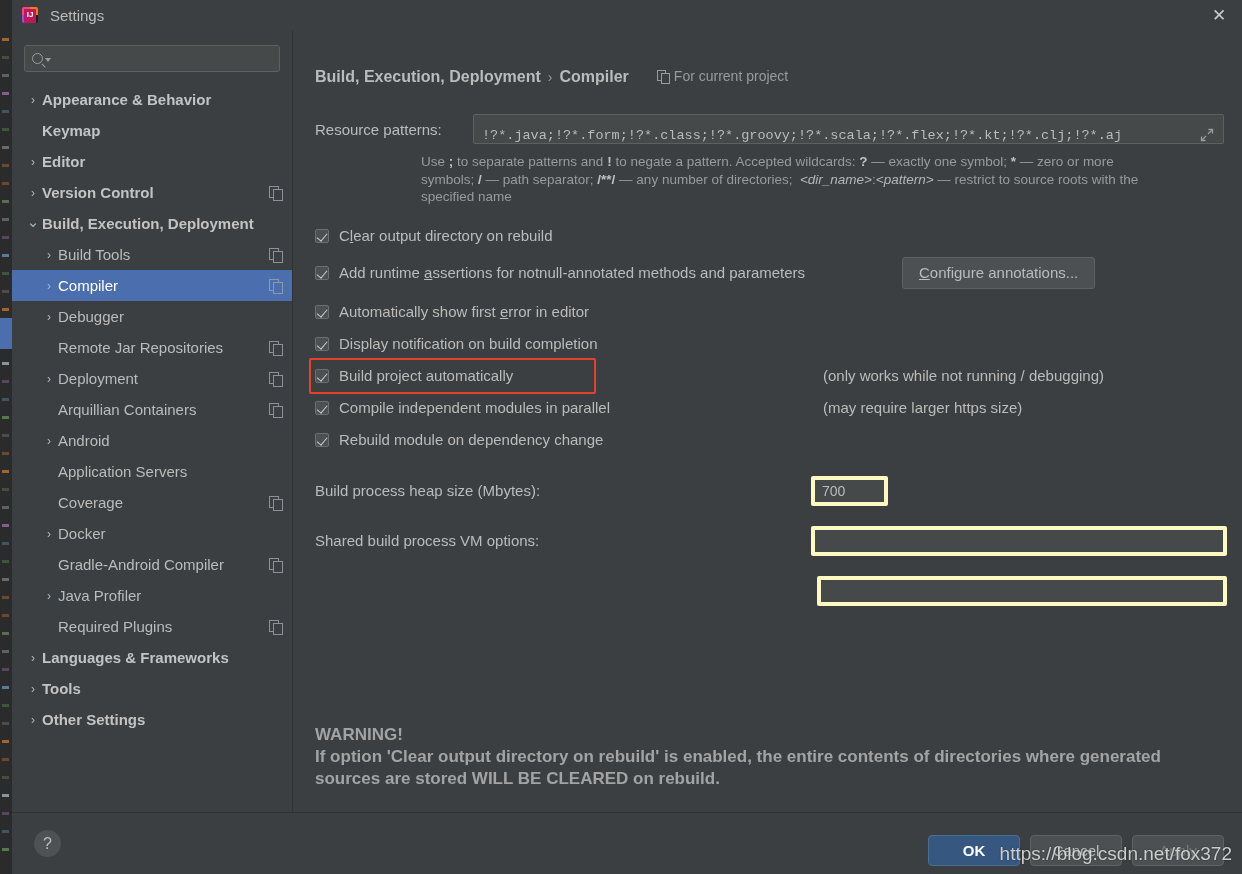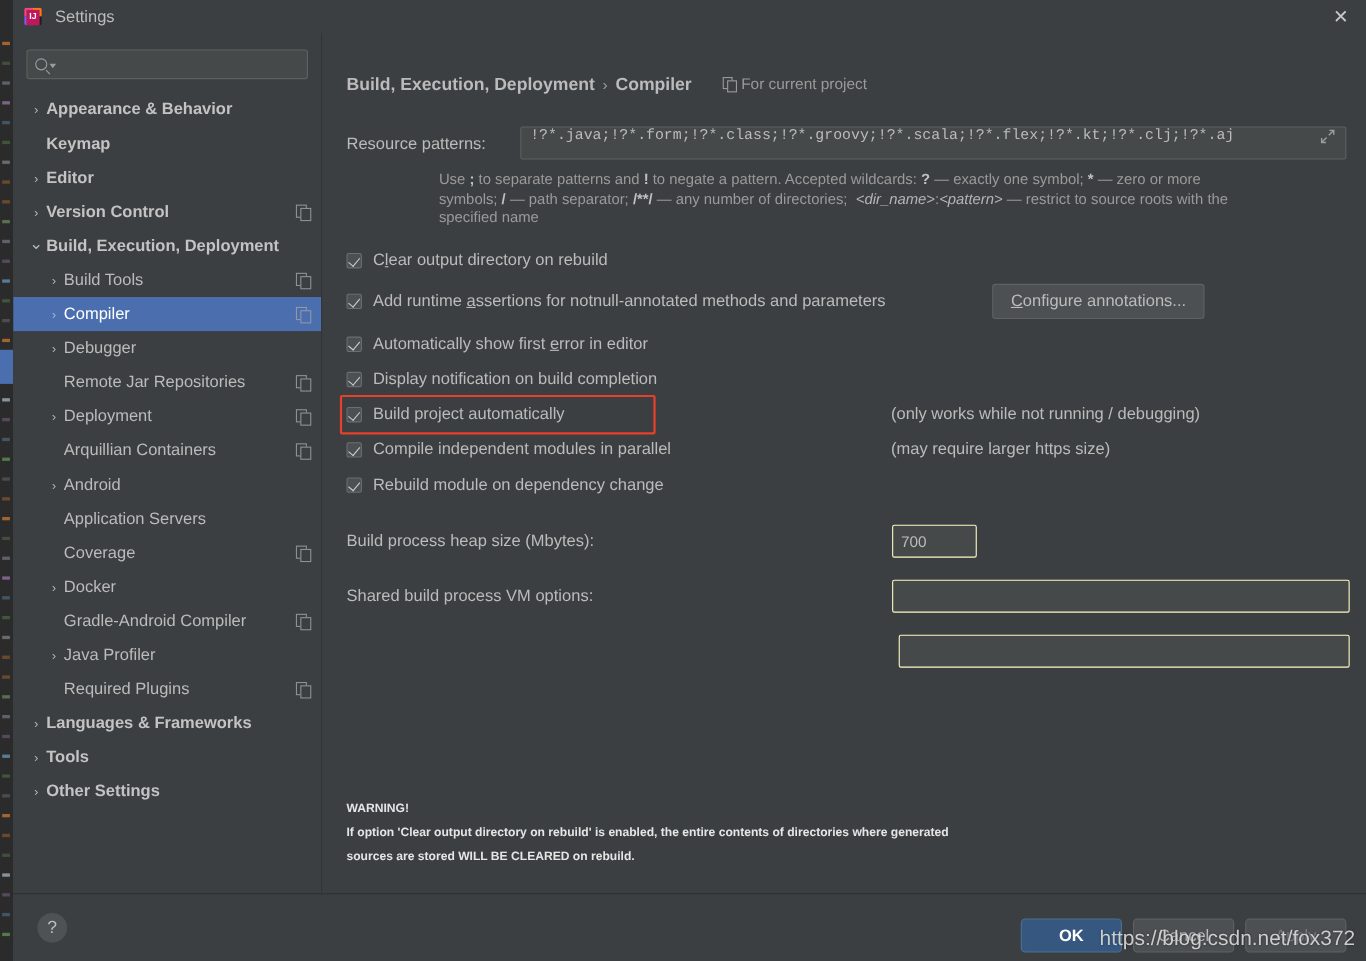--- a/index.html
+++ b/index.html
@@ -153,35 +153,35 @@
   .row { display: flex; align-items: center; }
   #res-row { margin-bottom: 9px; }
   .field-label {
     color: #bbbbbb; font-size: 15px; white-space: nowrap;
     font-family: "Liberation Sans", sans-serif;
   }
   #res-label { width: 158px; flex: 0 0 158px; }
   #res-field {
     flex: 1 1 auto; height: 30px; background: #45494a;
     border: 1px solid #5e6060; border-radius: 2px;
-    display: flex; align-items: flex-start; padding: 0 8px;
+    display: flex; align-items: flex-end; padding: 0 8px;
     position: relative; min-width: 0;
   }
   #res-value {
     flex: 1; color: #bbbbbb; font-size: 13.5px;
     font-family: "Liberation Mono", monospace;
     white-space: nowrap; overflow: hidden;
   }
   #res-expand {
     flex: 0 0 16px; width: 16px; height: 16px; position: relative; cursor: pointer;
   }
   #res-expand svg { display:block; }
 
   #res-hint {
-    margin-left: 84px; color: #9a9a9a; font-size: 13.5px; line-height: 17.5px;
+    margin-left: 106px; color: #9a9a9a; font-size: 13.5px; line-height: 17.5px;
     max-width: 720px; margin-bottom: 14px;
     font-family: "Liberation Sans", sans-serif;
   }
   #res-hint b { color:#c0c0c0; font-weight: bold; }
   #res-hint i { font-style: italic; color:#b5b5b5; }
 
   
   .cb-row { display: flex; align-items: center; height: 32px; position: relative; }
   .cb-row .cb-main { display: flex; align-items: center; }
   .checkbox {
@@ -194,21 +194,21 @@
     width: 5px; height: 9px;
     border: solid #c9ccce; border-width: 0 1.8px 1.8px 0;
     transform: rotate(40deg);
   }
   .cb-label {
     color: #bbbbbb; font-size: 15px; white-space: nowrap;
     font-family: "Liberation Sans", sans-serif;
   }
   .cb-label u { text-decoration: underline; }
   .cb-note {
-    position: absolute; left: 495px;
+    position: absolute; left: 508px;
     color: #bbbbbb; font-size: 15px; white-space: nowrap;
     font-family: "Liberation Sans", sans-serif;
   }
   #configure-btn {
     position: absolute; left: 587px;
     height: 32px; padding: 0 16px;
     background: #4c5052; border: 1px solid #5e6264; border-radius: 3px;
     color: #bbbbbb; font-size: 15px; cursor: pointer;
     display: flex; align-items: center;
     font-family: "Liberation Sans", sans-serif;
@@ -220,32 +220,32 @@
     position: absolute; left: -6px; top: -2px;
     width: 287px; height: 36px;
     border: 2.5px solid #e8402a; border-radius: 2px;
     pointer-events: none;
   }
 
   
   .inp-row { display: flex; align-items: center; height: 30px; margin-top: 20px; }
   .inp-row .field-label { flex: 0 0 auto; }
   .text-input {
-    background: #45494a; border: 1px solid #fef9c3; border-radius: 2px;
+    background: #45494a; border: 4px solid #fef9c3; border-radius: 2px;
     color: #bbbbbb; font-size: 14px; padding: 0 7px; height: 30px; outline: none;
     font-family: "Liberation Sans", sans-serif;
   }
   #heap-input { position: absolute; left: 496px; width: 77px; }
   #shared-input { position: absolute; left: 496px; width: 416px; }
   #userlocal-input { position: absolute; left: 502px; width: 410px; }
 
   
   #warning {
     position: absolute; left: 22px; top: 694px; width: 900px;
-    color: #e5e5e5; font-size: 11px; font-weight: bold; line-height: 22px;
+    color: #a3a3a3; font-size: 17px; font-weight: bold; line-height: 22px;
     font-family: "Liberation Sans", sans-serif;
   }
 
   
   #footer {
     height: 62px; flex: 0 0 62px;
     background: #3c3f41; border-top: 1px solid #2f3133;
     display: flex; align-items: center; padding: 0 18px 0 14px;
     position: relative;
   }

